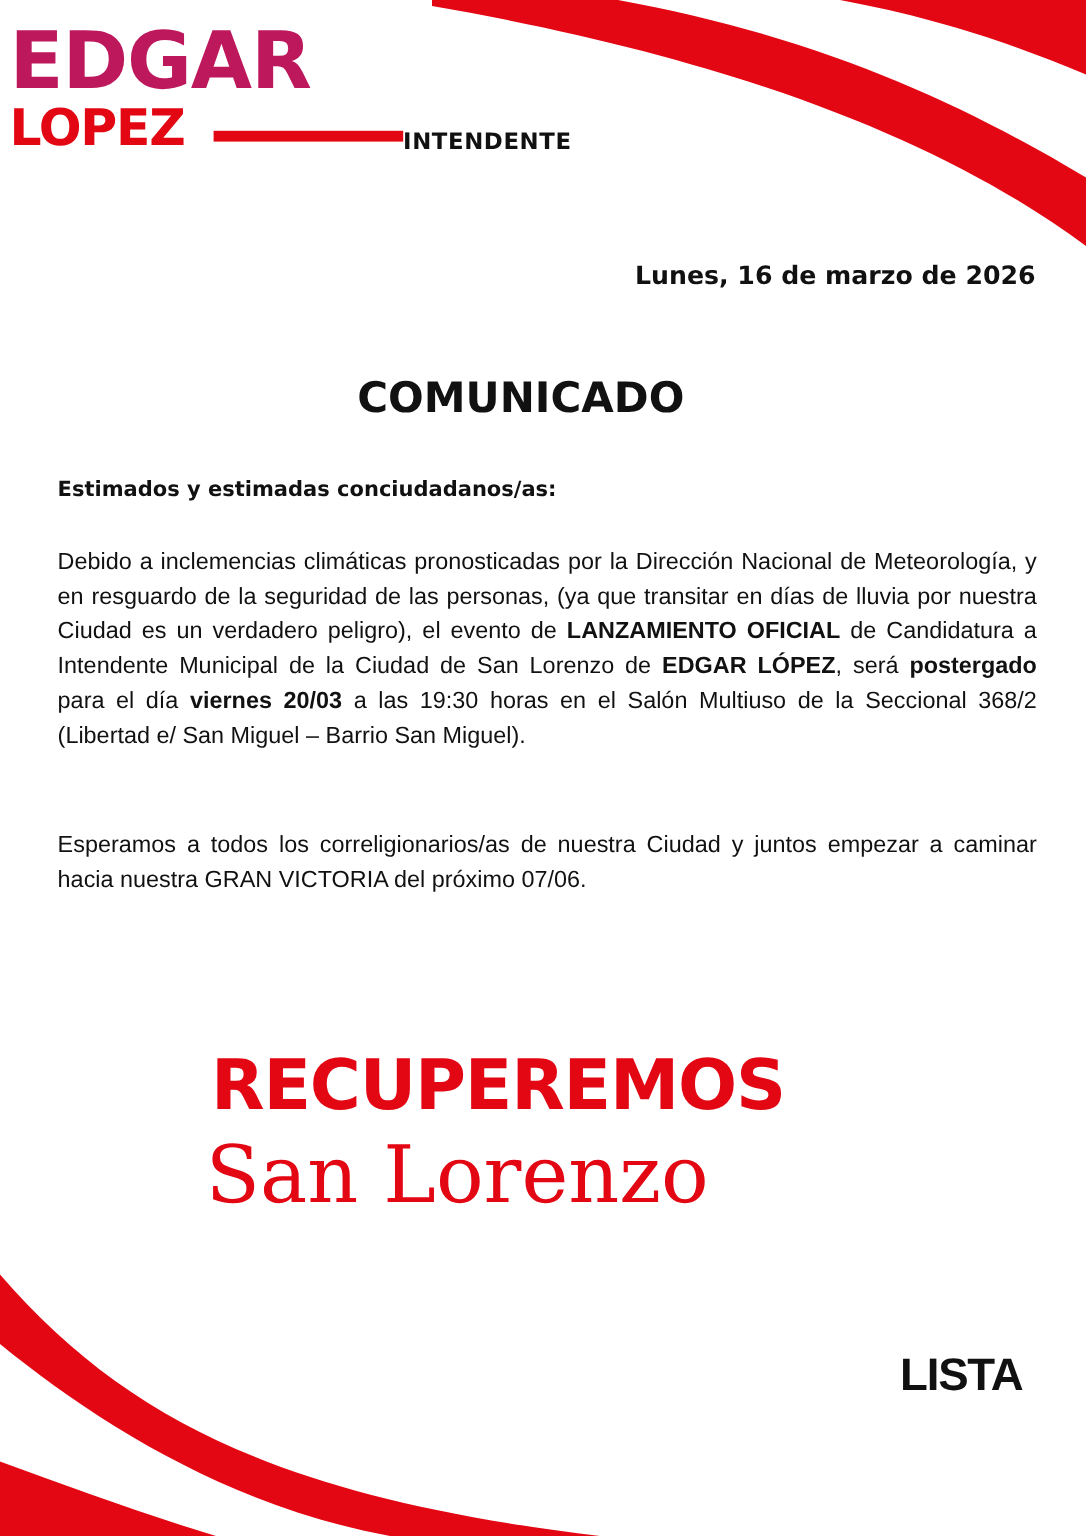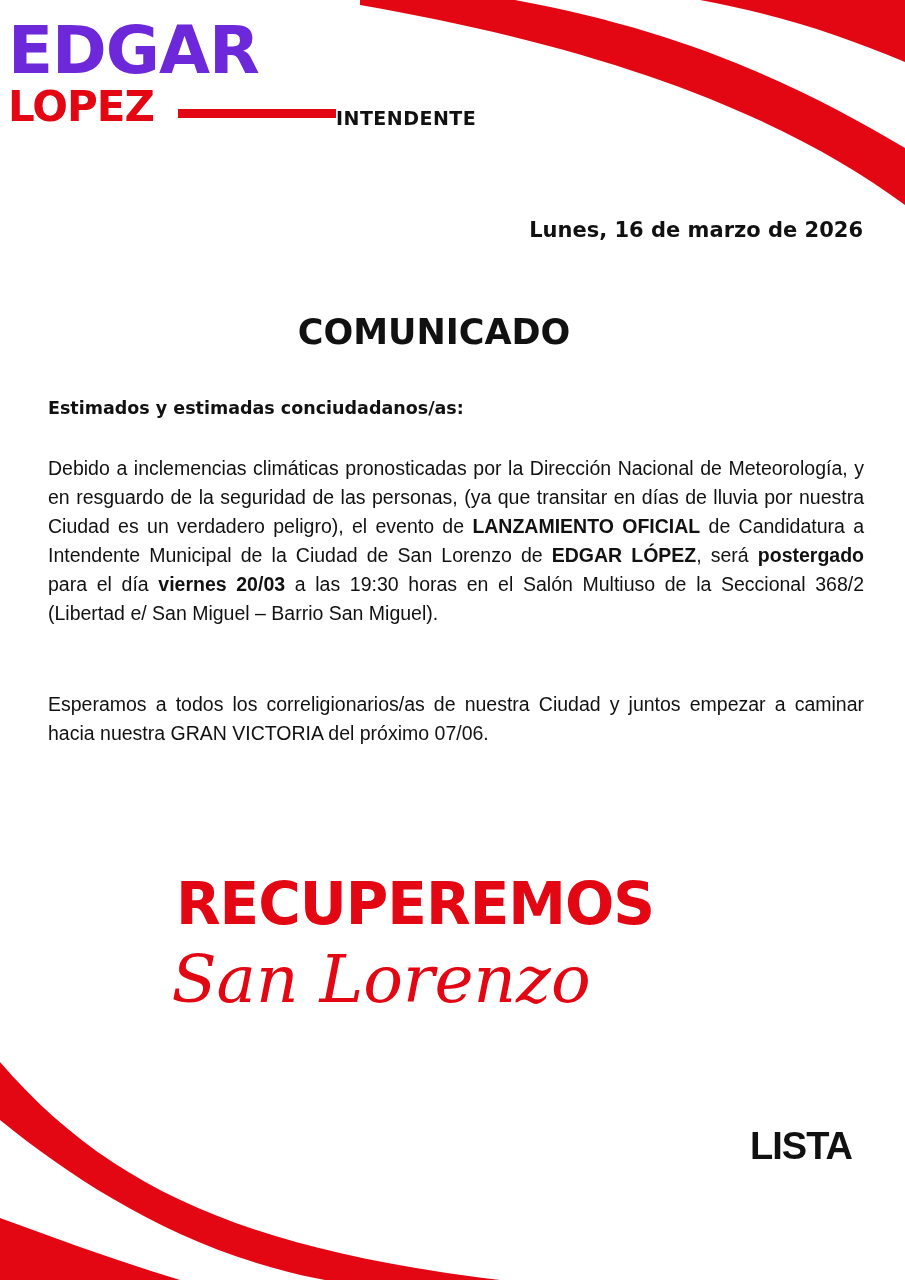--- a/index.html
+++ b/index.html
@@ -1,33 +1,33 @@
 <!DOCTYPE html>
 <html><head>
 <meta charset="utf-8">
 <style>
   html, body { margin:0; padding:0; background:#ffffff; }
   body { width:905px; height:1280px; position:relative; overflow:hidden; font-family:"Liberation Sans", sans-serif; color:#111; }
   .swoosh { position:absolute; left:0; top:0; width:905px; height:1280px; z-index:0; }
   .logo { position:absolute; left:8px; top:18px; z-index:2; }
-  .logo-edgar { font-family:"DejaVu Sans", sans-serif; font-weight:bold; font-size:66px; line-height:66px; color:#6d28d9; letter-spacing:-1px; display:flex; align-items:center; }
+  .logo-edgar { font-family:"DejaVu Sans", sans-serif; font-weight:bold; font-size:66px; line-height:66px; color:#be185d; letter-spacing:-1px; display:flex; align-items:center; }
   .logo-row2 { display:flex; align-items:flex-end; margin-top:2px; }
   .logo-lopez { font-family:"DejaVu Sans", sans-serif; font-weight:bold; font-size:42px; line-height:42px; color:#e30613; letter-spacing:-1px; }
   .logo-right { margin-left:24px; display:flex; flex-direction:row; }
   .logo-bar { height:9px; width:158px; background:#e30613; margin-bottom:6px; }
   .logo-intendente { font-family:"DejaVu Sans", sans-serif; font-weight:bold; font-size:19px; line-height:19px; color:#111; letter-spacing:0.5px; }
   .date { position:absolute; right:42px; top:218px; font-family:"DejaVu Sans", sans-serif; font-weight:bold; font-size:21px; z-index:2; }
   .title { position:absolute; left:0; width:868px; top:312px; text-align:center; font-family:"DejaVu Sans", sans-serif; font-weight:bold; font-size:35px; z-index:2; }
   .salutation { position:absolute; left:48px; top:398px; font-family:"DejaVu Sans", sans-serif; font-weight:bold; font-size:17.5px; z-index:2; }
   .para { position:absolute; left:48px; width:816px; font-size:19.5px; line-height:29px; text-align:justify; z-index:2; }
   .para b { font-weight:bold; }
   .p1 { top:454px; }
   .p2 { top:690px; }
   .slogan1 { position:absolute; left:0; width:830px; top:872px; text-align:center; font-family:"DejaVu Sans", sans-serif; font-weight:bold; font-size:58px; line-height:64px; color:#e30613; letter-spacing:-1px; z-index:2; }
-  .slogan2 { position:absolute; left:0; width:762px; top:935px; text-align:center; font-family:"DejaVu Serif", serif; font-style:italic; font-size:66px; line-height:90px; color:#e30613; z-index:2; }
+  .slogan2 { position:absolute; left:0; width:762px; top:935px; text-align:center; font-family:"DejaVu Serif", serif; font-size:66px; line-height:90px; color:#e30613; z-index:2; }
   .lista { position:absolute; left:716px; top:1126px; width:170px; text-align:center; z-index:2; }
   .lista-label { font-family:Liberation Sans, sans-serif; font-weight:bold; font-size:38px; line-height:40px; color:#111; letter-spacing:-1px; }
   .lista-num { font-family:"DejaVu Sans", sans-serif; font-weight:bold; font-size:112px; line-height:110px; color:#e30613; letter-spacing:-4px; }
 </style>
 </head>
 <body>
 
 <svg class="swoosh" viewBox="0 0 905 1280" xmlns="http://www.w3.org/2000/svg">
 
   <path d="M700 0 L905 0 L905 62 C840 35 780 15 700 0 Z" fill="#e30613"></path>

